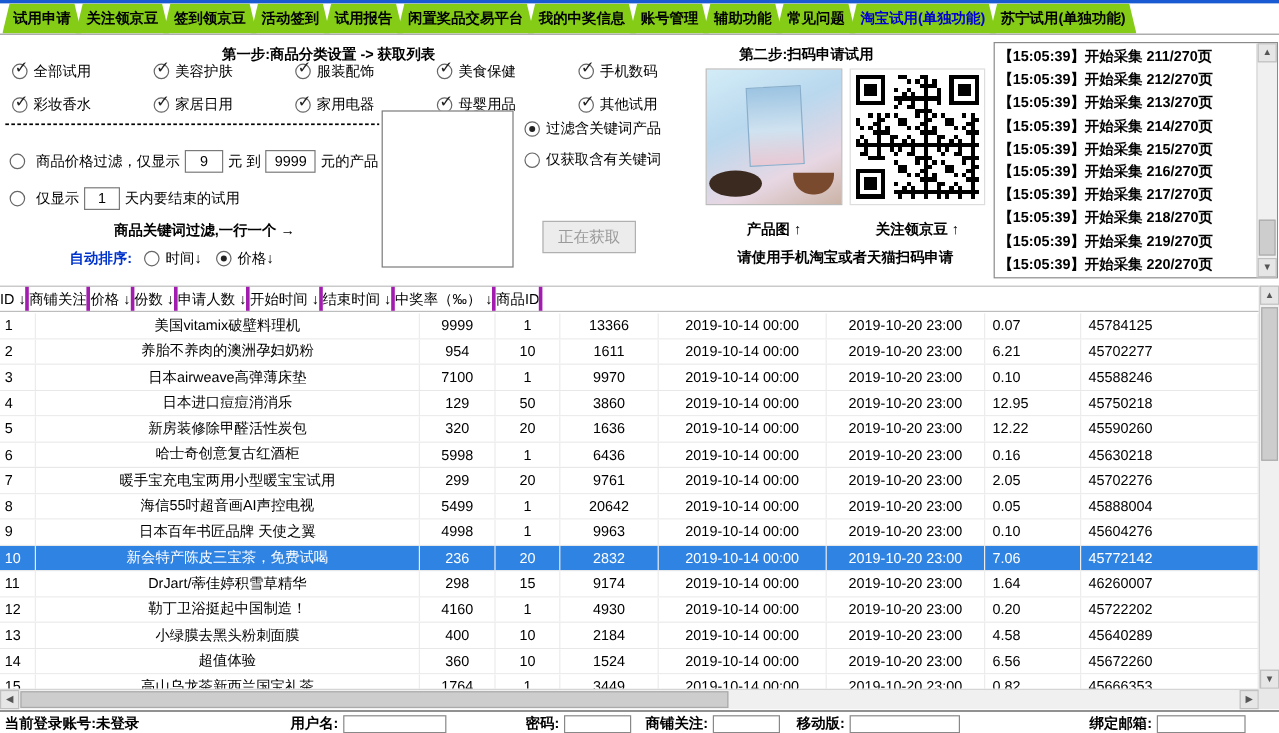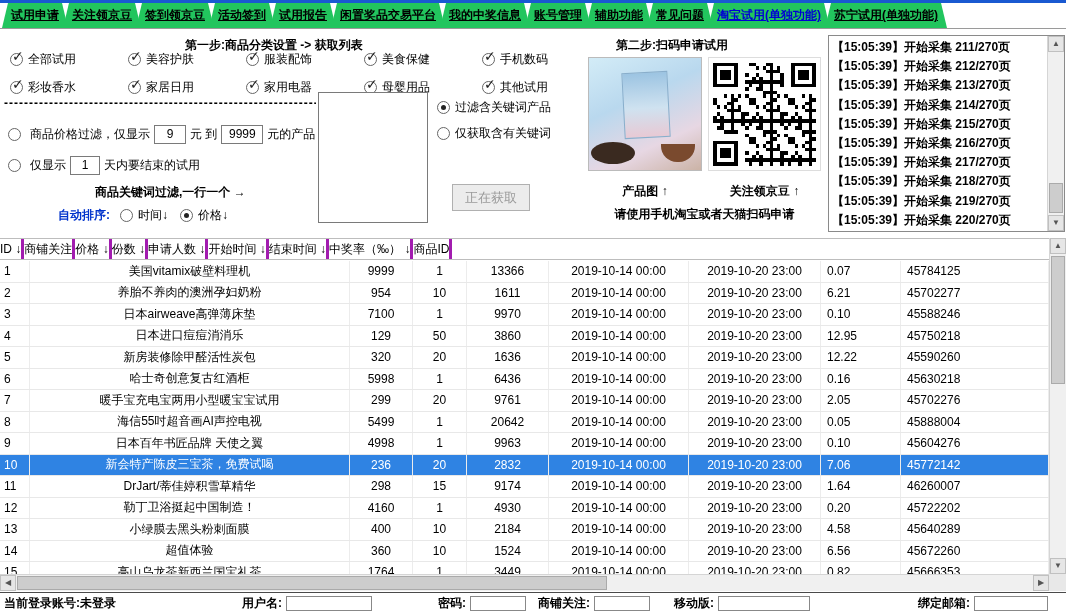--- a/index.html
+++ b/index.html
@@ -15,25 +15,24 @@
   .topline { position:absolute; top:0; left:0; right:0; height:3px; background:#1959d1; }
 
   
   .tabbar {
     position:absolute; top:3px; left:0; right:0; height:26px;
     display:flex; align-items:stretch; background:#fff;
     border-bottom:1px solid #9a9a9a; padding-left:2px; white-space:nowrap;
   }
   .tab {
     position:relative; display:flex; align-items:center; padding:0 9px;
-    font-weight:700; font-size:12px; background:#22c55e; cursor:default;
+    font-weight:700; font-size:12px; background:#84cc16; cursor:default;
     clip-path: polygon(6px 0, calc(100% - 6px) 0, 100% 100%, 0 100%);
     filter: drop-shadow(1px 0 0 #8a8a8a) drop-shadow(-1px 0 0 #8a8a8a) drop-shadow(0 -1px 0 #8a8a8a);
     margin-right:-5px;
-    text-decoration:underline;
   }
   .tab.selected { color:#0000d4; z-index:3; }
 
   
   .section-title { font-weight:700; }
   .cat-grid {
     position:absolute; left:10px; top:48px; width:585px;
     display:grid; grid-template-columns:repeat(5,118px); grid-auto-rows:22px; row-gap:6px;
   }
   .chk { display:flex; align-items:center; cursor:default; }
@@ -146,21 +145,21 @@
     position:absolute; left:0; top:592px; width:1066px; height:19px;
     border-top:1px solid #4a4a4a; display:flex; align-items:center; padding-top:2px;
   }
   .sb-account { font-weight:700; margin-left:4px; white-space:nowrap; }
   .sb-field { display:flex; align-items:center; white-space:nowrap; }
   .sb-label { font-weight:700; margin-right:4px; }
   .sb-input { height:15px; border:1px solid #888; background:#fff; font-size:11px; padding:0 2px; }
   .sb-field:nth-of-type(1){ margin-left:126px; } .sb-field:nth-of-type(1) .sb-input{ width:86px; }
   .sb-field:nth-of-type(2){ margin-left:66px; }  .sb-field:nth-of-type(2) .sb-input{ width:56px; }
   .sb-field:nth-of-type(3){ margin-left:12px; }  .sb-field:nth-of-type(3) .sb-input{ width:56px; }
-  .sb-field:nth-of-type(4){ margin-left:24px; }  .sb-field:nth-of-type(4) .sb-input{ width:92px; }
+  .sb-field:nth-of-type(4){ margin-left:14px; }  .sb-field:nth-of-type(4) .sb-input{ width:92px; }
   .sb-field:nth-of-type(5){ margin-left:108px; } .sb-field:nth-of-type(5) .sb-input{ width:74px; }
 </style>
 </head>
 <body>
 
 <div id="app">
   <div class="topline"></div>
 
   <div class="tabbar">
 

